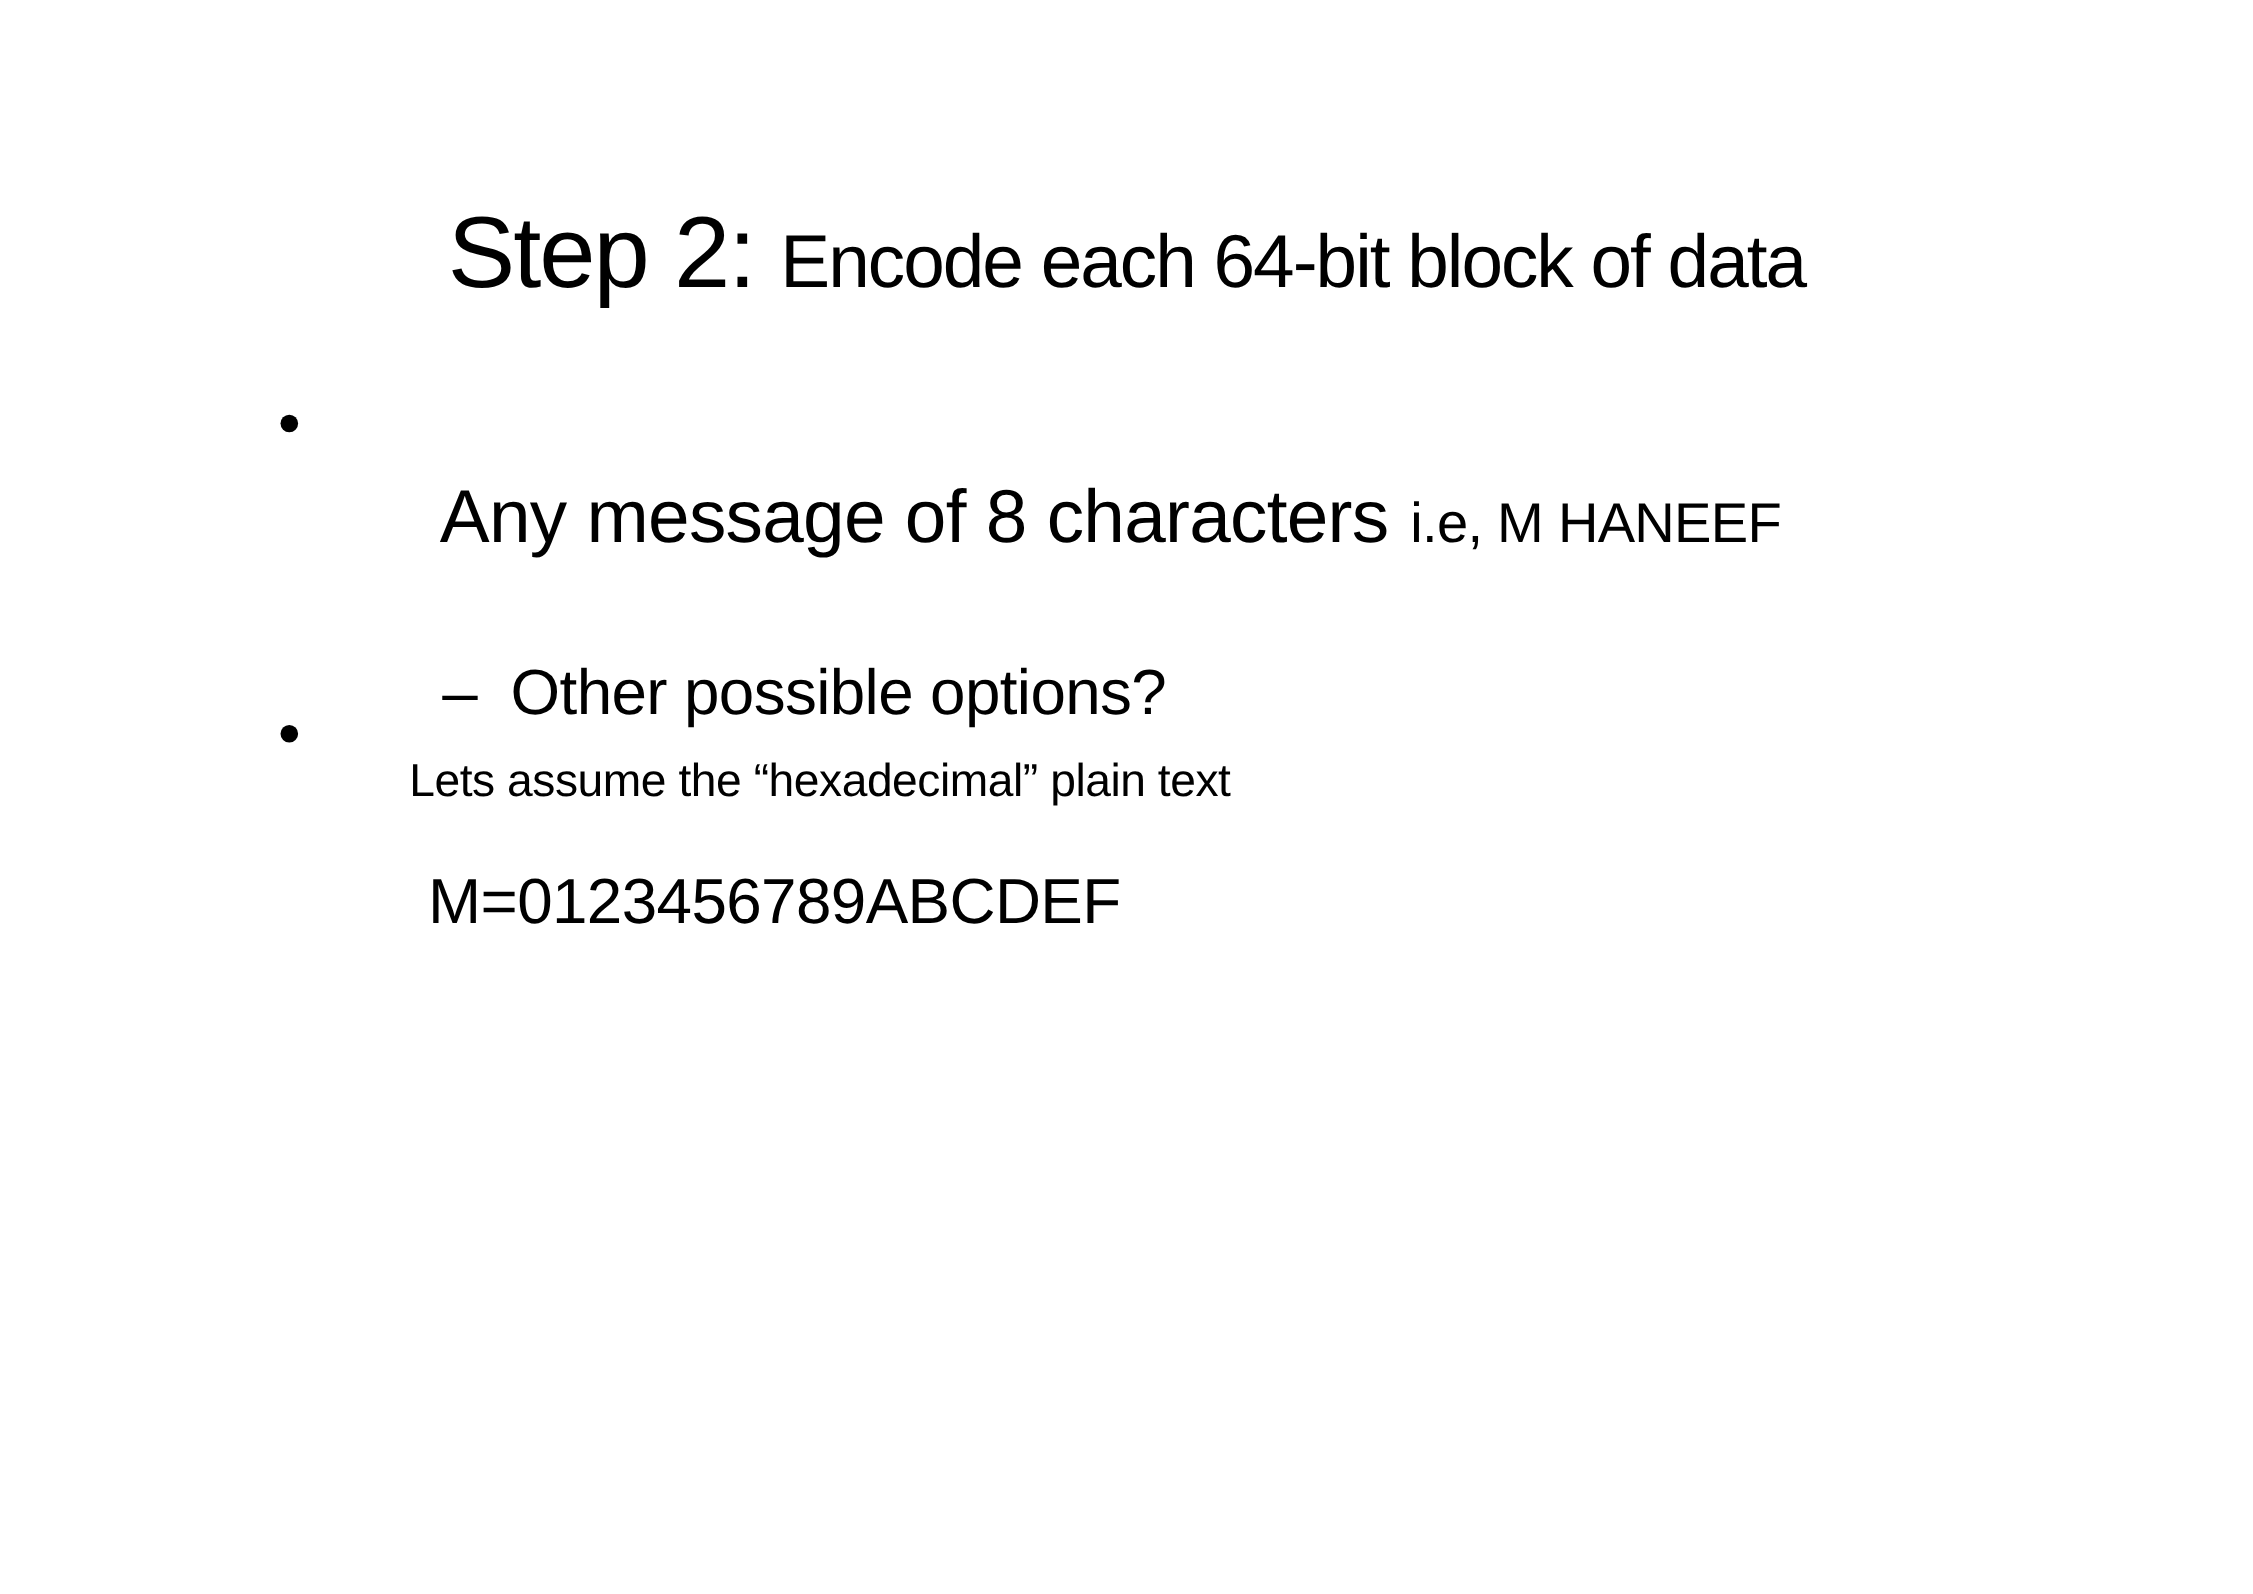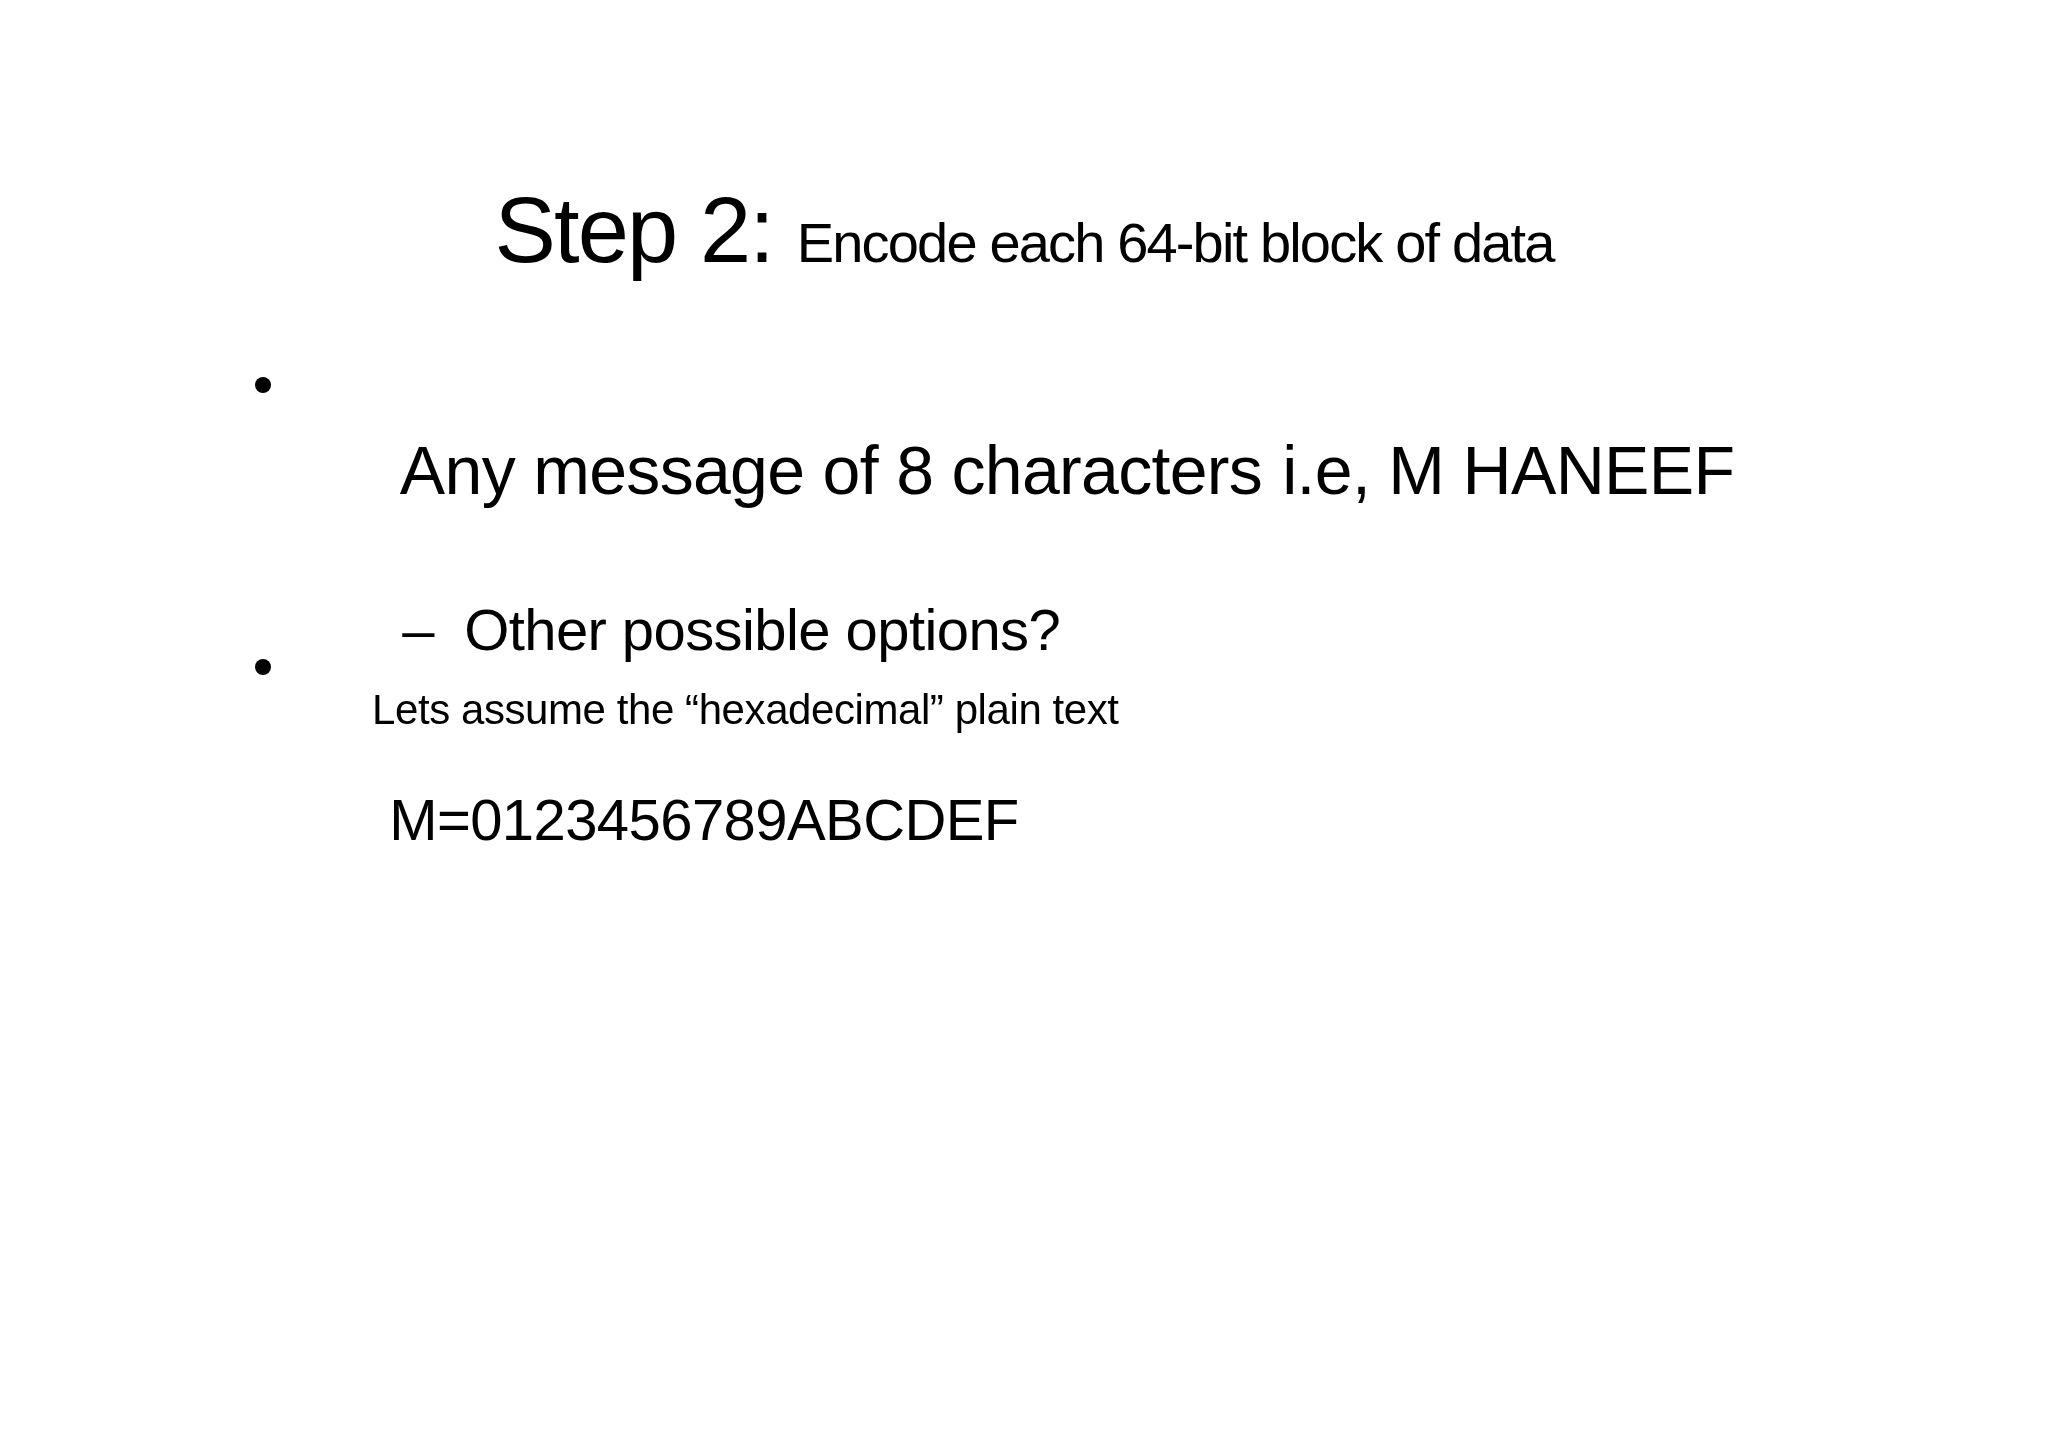--- a/index.html
+++ b/index.html
@@ -25,21 +25,21 @@
     left: 0;
     right: 0;
     top: 175px;
     text-align: center;
     line-height: 1.2;
     font-size: 92px;
     letter-spacing: -0.02em;
     white-space: pre;
   }
   .title .t-prefix { font-size: 92px; }
-  .title .t-rest   { font-size: 56px; }
+  .title .t-rest   { font-size: 68px; }
 
   .line {
     position: absolute;
     line-height: 1.2;
     white-space: pre;
     letter-spacing: -0.01em;
   }
   
   .lvl1 {
     left: 255px;
@@ -49,21 +49,21 @@
     position: absolute;
     left: 0;
     width: 16px;
     height: 16px;
     border-radius: 50%;
     background: #000000;
     display: block;
   }
   .b1 { top: 348px; font-size: 68px; }
   .b1 .dot { top: 29px; }
-  .b1 .aside { font-size: 68px; margin-left: 20px; }
+  .b1 .aside { font-size: 51px; margin-left: 20px; }
 
   
   .lvl2 {
     left: 340px;
     font-size: 58px;
   }
   .lvl2 .dash {
     display: inline-block;
     width: 62px;
   }

